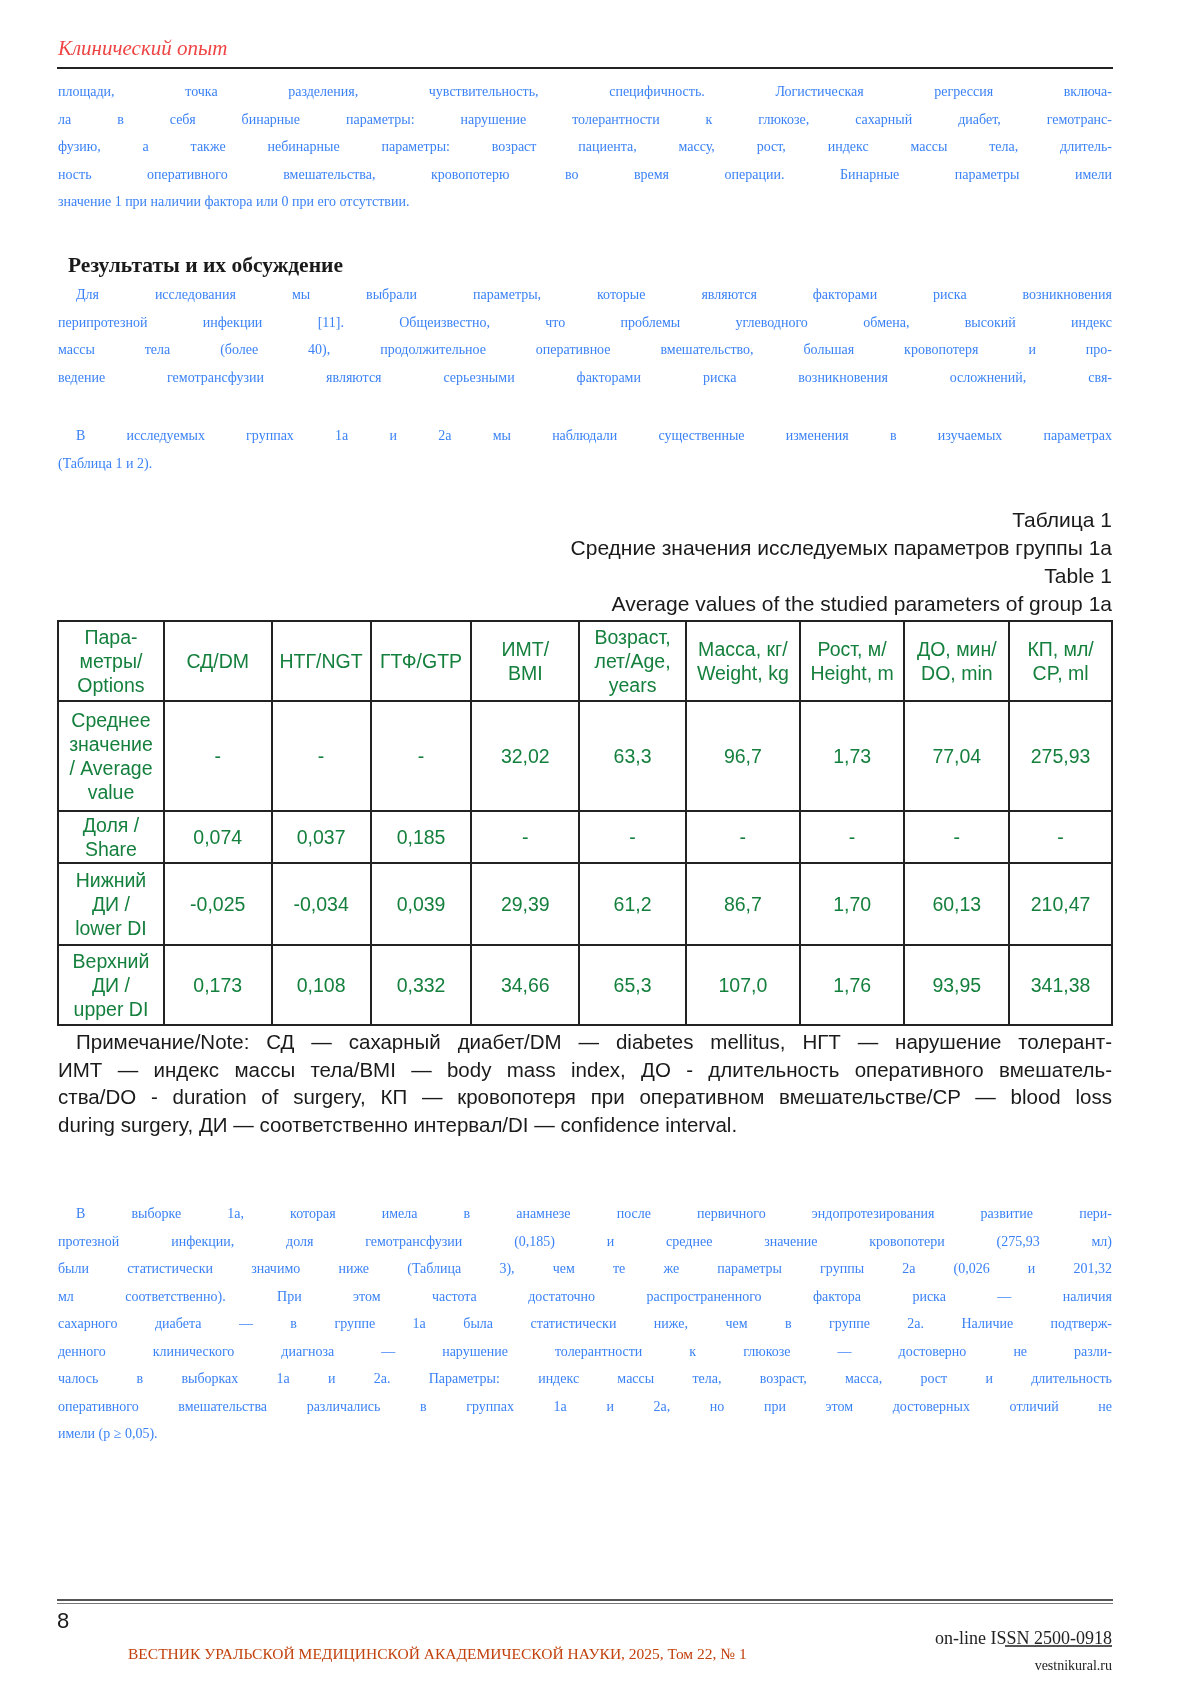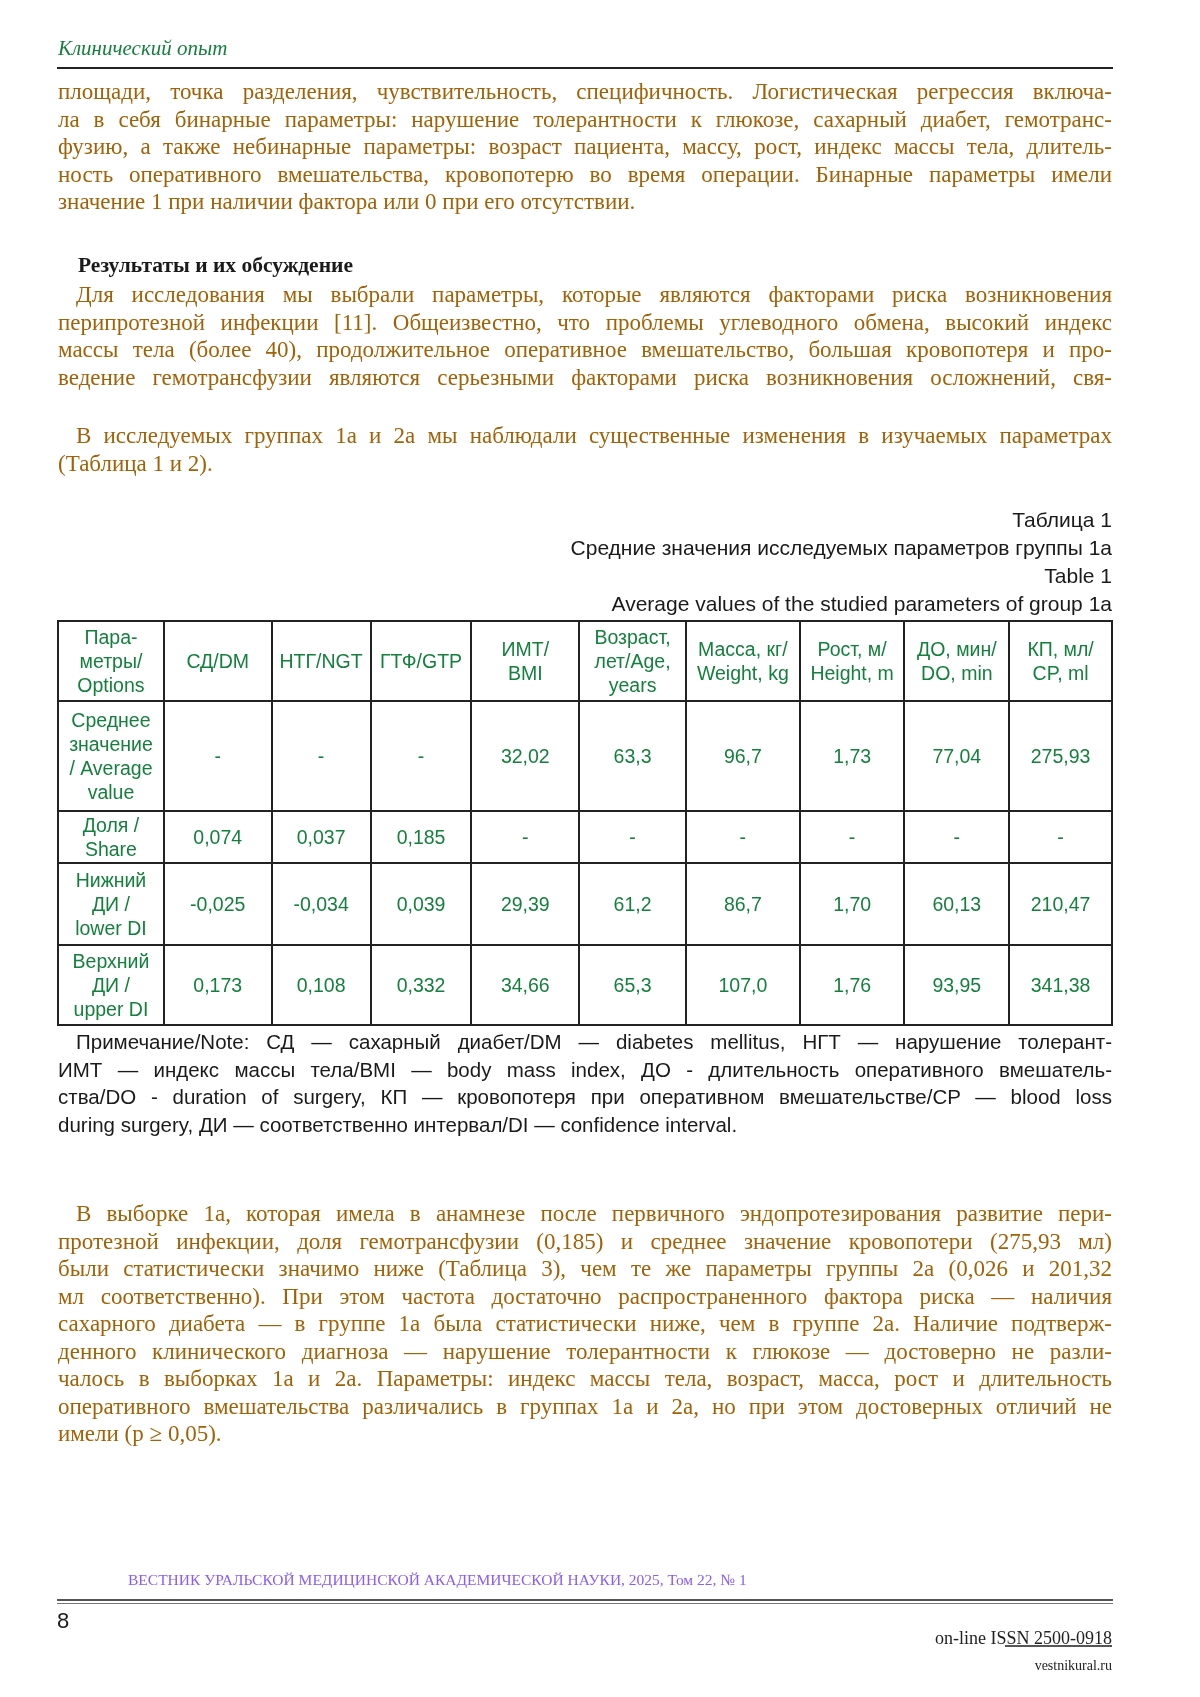--- a/index.html
+++ b/index.html
@@ -1,29 +1,29 @@
 <!DOCTYPE html>
 <html><head>
 <meta charset="utf-8">
 <style>
   html, body { margin: 0; padding: 0; background: #ffffff; }
   body { width: 1200px; height: 1697px; position: relative; overflow: hidden; color: #1a1a1a; }
   .serif { font-family: "Liberation Serif", "DejaVu Serif", serif; }
   .sans { font-family: "Liberation Sans", "DejaVu Sans", sans-serif; }
 
-  .running-head { position: absolute; left: 58px; top: 36px; font-size: 21px; font-style: italic; color: #15803d; }
+  .running-head { position: absolute; left: 58px; top: 36px; font-size: 21px; font-style: italic; color: #ef4444; }
   .head-rule { position: absolute; left: 57px; top: 67px; width: 1056px; height: 2px; background: #222; }
 
-  .para { position: absolute; left: 58px; width: 1054px; font-size: 23px; line-height: 27.5px; text-align: justify; color: #a16207; }
+  .para { position: absolute; left: 58px; width: 1054px; font-size: 14px; line-height: 27.5px; text-align: justify; color: #3b82f6; }
   .para .line { display: block; text-align: justify; text-align-last: justify; white-space: nowrap; }
   .para .line.last { text-align-last: left; }
   .indent { padding-left: 18px; }
 
   .p1 { top: 78px; }
-  .section-title { position: absolute; left: 78px; top: 253px; font-size: 21.5px; font-weight: bold; }
+  .section-title { position: absolute; left: 68px; top: 253px; font-size: 21.5px; font-weight: bold; }
   .p2 { top: 281px; }
   .p3 { top: 422px; }
 
   .caption { position: absolute; right: 88px; font-size: 21px; text-align: right; color: #1a1a1a; }
   .cap1 { top: 508px; }
   .cap2 { top: 536px; }
   .cap3 { top: 564px; }
   .cap4 { top: 592px; }
 
   table.data { position: absolute; left: 57px; top: 620px; width: 1056px; border-collapse: collapse; font-size: 19.5px; color: #15803d; }
@@ -36,21 +36,21 @@
 
   .note { position: absolute; left: 58px; top: 1028px; width: 1054px; font-size: 20.5px; line-height: 27.6px; }
   .note .line { display: block; text-align: justify; text-align-last: justify; white-space: nowrap; }
   .note .line.last { text-align-last: left; }
 
   .p4 { top: 1200px; }
 
   .foot-rule1 { position: absolute; left: 57px; top: 1599px; width: 1056px; height: 2px; background: #555; }
   .foot-rule2 { position: absolute; left: 57px; top: 1603px; width: 1056px; height: 1px; background: #777; }
   .page-num { position: absolute; left: 57px; top: 1608px; font-size: 22px; }
-  .journal { position: absolute; left: 128px; top: 1571px; font-size: 15.5px; color: #8b5cf6; }
+  .journal { position: absolute; left: 128px; top: 1645px; font-size: 15.5px; color: #c2410c; }
   .issn { position: absolute; right: 88px; top: 1628px; font-size: 18px; color: #222; }
   .issn-rule { position: absolute; left: 1005px; top: 1645px; width: 107px; height: 2px; background: #555; }
   .site { position: absolute; right: 88px; top: 1658px; font-size: 14px; color: #222; text-align: center; }
 </style>
 </head>
 <body>
 
 <div class="running-head serif">Клинический опыт</div>
 <div class="head-rule"></div>
 

